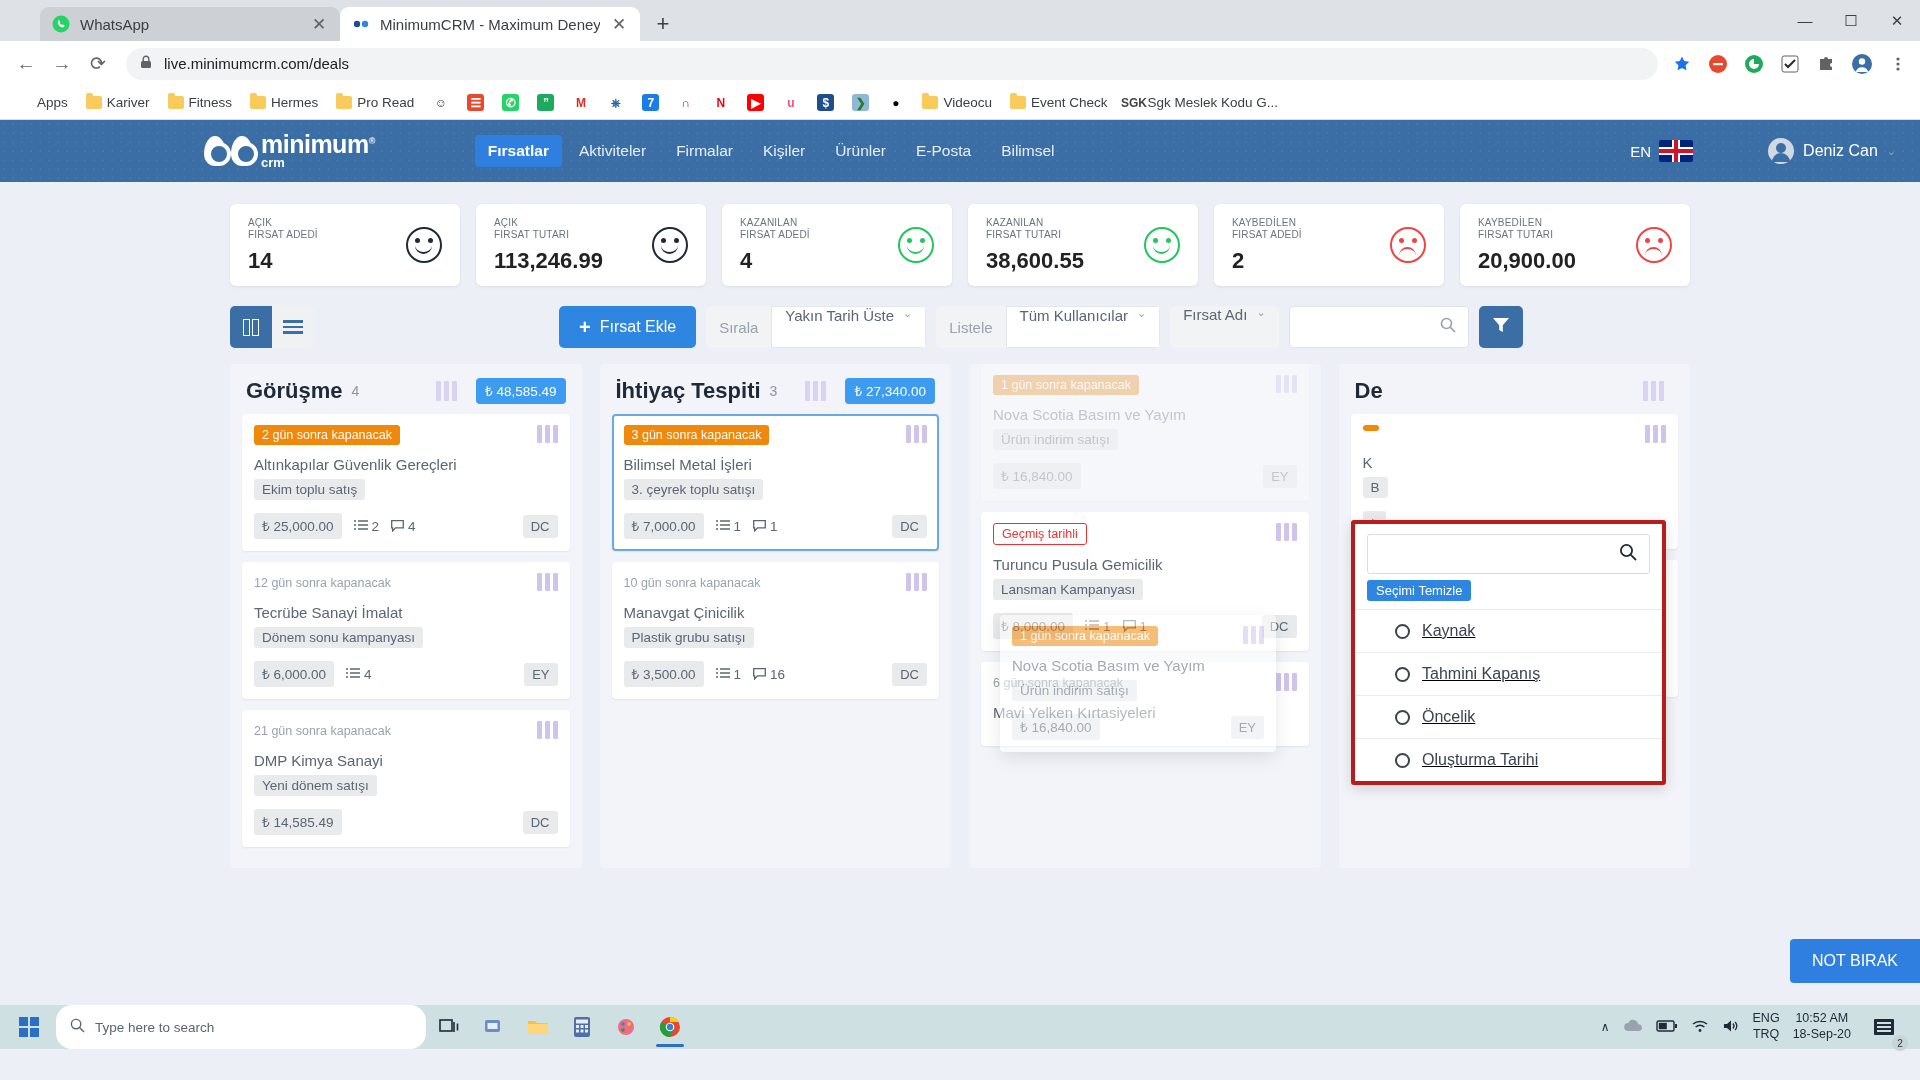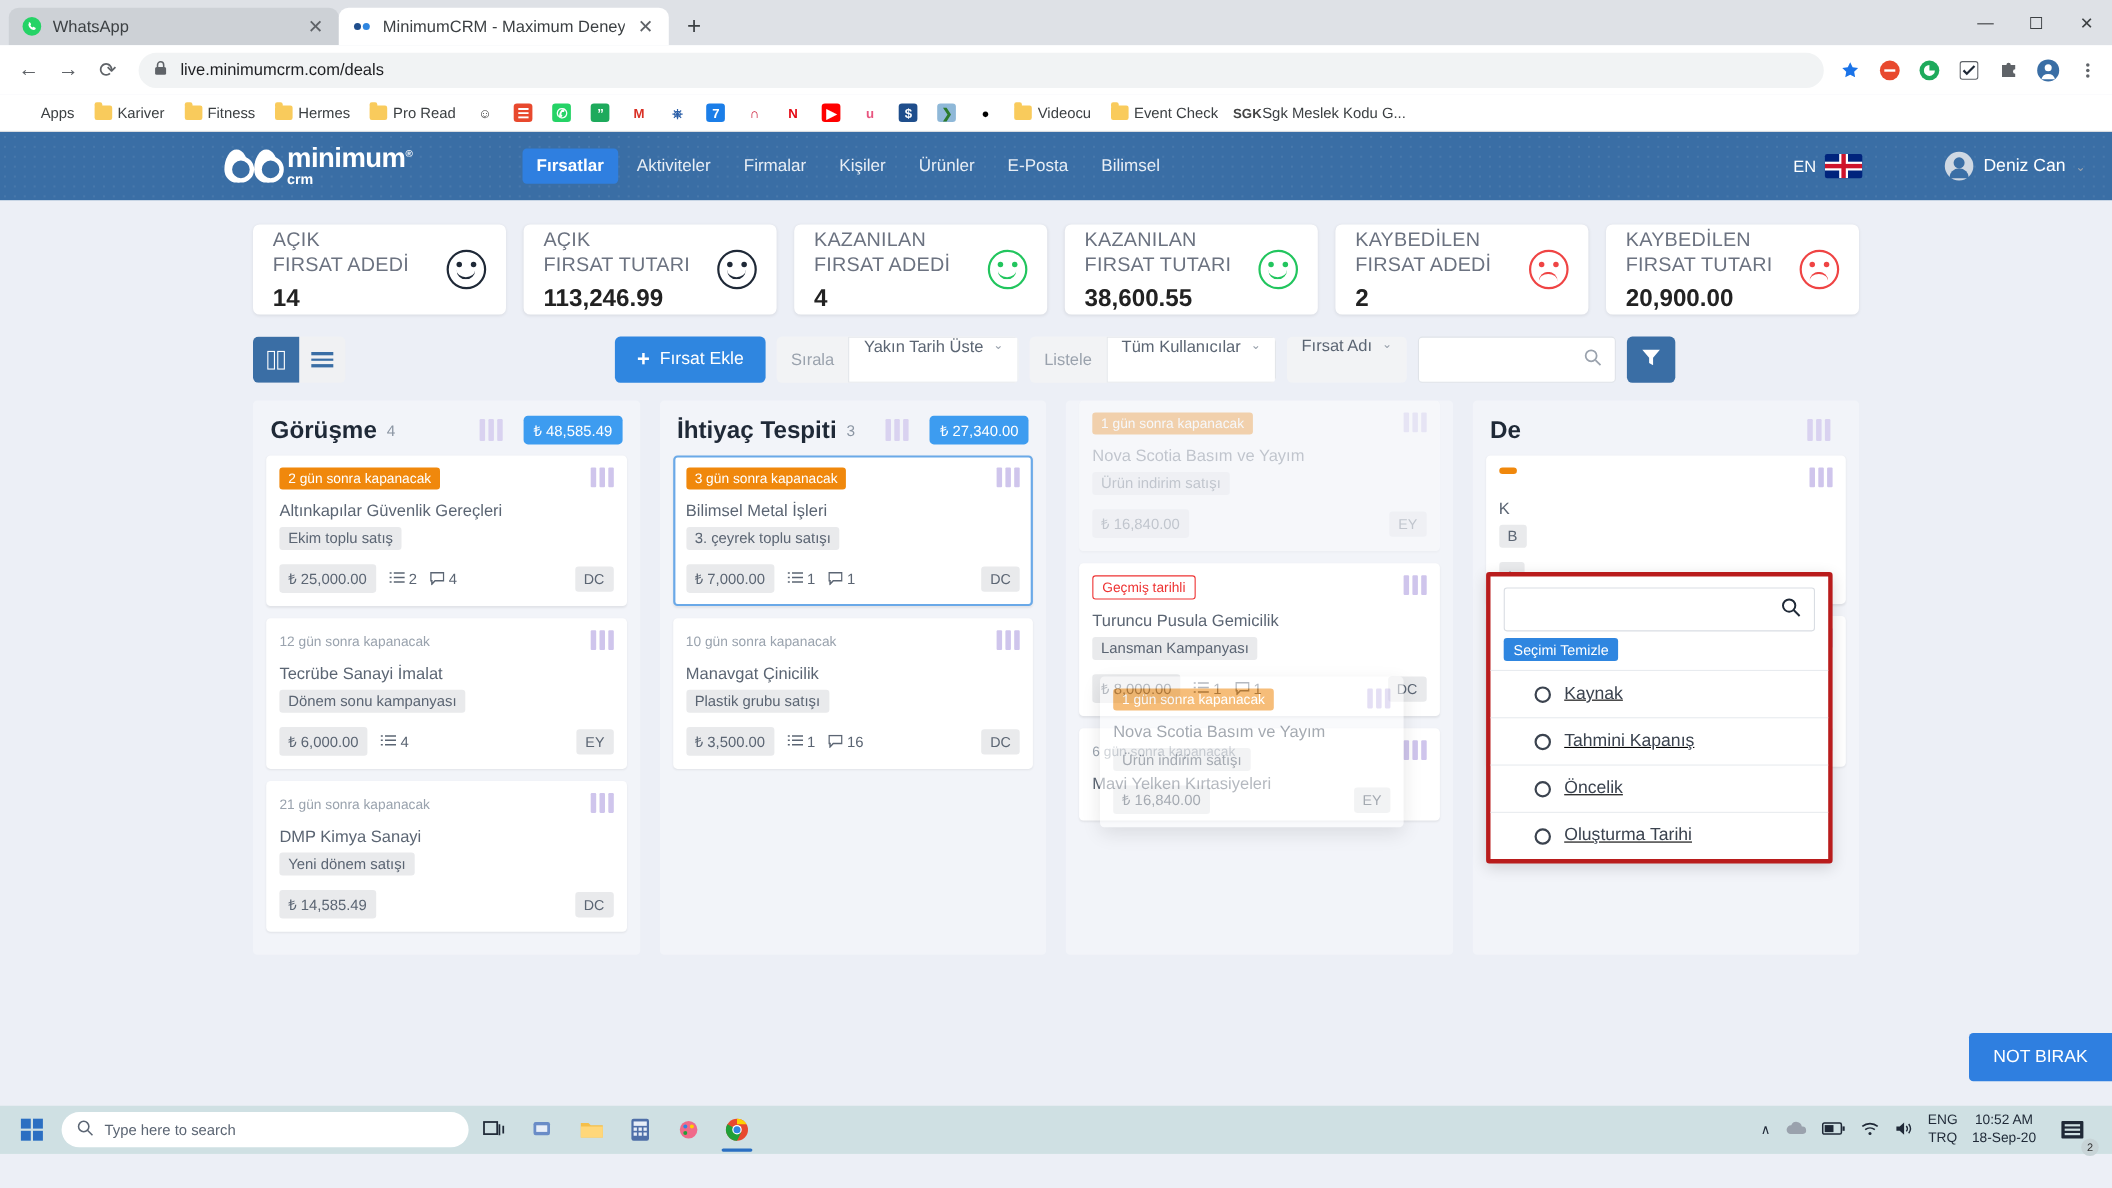--- a/index.html
+++ b/index.html
@@ -14,21 +14,21 @@
   .browser { width: 1920px; height: 1080px; position: relative; }
   .tabstrip {
     height: 41px; background: #dee1e6; display: flex; align-items: flex-end;
     padding-left: 8px; position: relative;
   }
   .tab {
     height: 34px; width: 300px; display: flex; align-items: center;
     padding: 0 12px; border-radius: 9px 9px 0 0; gap: 10px;
     font-size: 15px; color: #3c4043; position: relative;
   }
-  .tab.inactive { background: #cdd1d6; color: #3c4043; }
+  .tab.inactive { background: #cdd1d6; color: #3c4043; margin-left: 32px; }
   .tab.active { background: #fff; }
   .tab-favicon { width: 18px; height: 18px; flex: 0 0 18px; display:flex; align-items:center; justify-content:center;}
   .tab-title { flex: 1; white-space: nowrap; overflow: hidden; text-overflow: clip; font-size: 15px; }
   .tab-close { width: 18px; height: 18px; display: flex; align-items: center; justify-content: center;
                font-size: 17px; color: #5f6368; line-height: 1; }
   .newtab { width: 34px; height: 34px; display:flex; align-items:center; justify-content:center;
             font-size: 22px; color: #3c4043; margin-left: 6px; }
   .wincontrols { position: absolute; right: 0; top: 0; height: 41px; display: flex; align-items: center; }
   .wincontrols div { width: 46px; height: 41px; display: flex; align-items: center; justify-content: center;
                      font-size: 15px; color: #3c4043; }
@@ -84,21 +84,21 @@
   .avatar-circle { width: 26px; height: 26px; border-radius: 50%; background:#cfd8e3; position: relative; }
   .avatar-circle:before { content:""; position:absolute; top:5px; left:8px; width:10px; height:10px; border-radius:50%; background:#3a6ea5;}
   .avatar-circle:after { content:""; position:absolute; bottom:2px; left:4px; width:18px; height:9px; border-radius:9px 9px 0 0; background:#3a6ea5;}
 
   
   .kpis { display: flex; gap: 16px; padding: 22px 230px 0 230px; }
   .kpi {
     flex: 1; background: #fff; border-radius: 6px; height: 82px; display: flex; align-items: center;
     justify-content: space-between; padding: 0 18px; box-shadow: 0 1px 3px rgba(0,0,0,0.08);
   }
-  .kpi-label { font-size: 18px; color: #6b7280; line-height: 1.25; letter-spacing: 0.2px; }
+  .kpi-label { font-size: 10px; color: #6b7280; line-height: 1.25; letter-spacing: 0.2px; }
   .kpi-value { font-size: 22px; color: #222; font-weight: bold; margin-top: 6px; }
   .face { width: 36px; height: 36px; border-radius: 50%; border: 2.5px solid #1f2937; position: relative; flex: 0 0 36px; }
   .face:before, .face:after { content:""; position:absolute; top:9px; width:5px; height:5px; border-radius:50%; background: currentColor; }
   .face:before { left:7px; } .face:after { right:7px; }
   .face i { position:absolute; left:7px; bottom:7px; width:17px; height:9px; border-bottom: 2.5px solid currentColor;
             border-radius: 0 0 12px 12px; }
   .face.sad i { bottom: 5px; border-bottom: none; border-top: 2.5px solid currentColor; border-radius: 12px 12px 0 0; }
   .face.neutral { color: #1f2937; border-color: #1f2937; }
   .face.good { color: #22c55e; border-color: #22c55e; }
   .face.bad { color: #ef4444; border-color: #ef4444; }
@@ -178,21 +178,21 @@
 
   
   .notebtn { position: absolute; right: 0; bottom: 22px; background: #2f7fe0; color: #fff;
              font-size: 16px; padding: 13px 22px; border-radius: 4px 0 0 4px; z-index: 45; }
 
   
   .taskbar { height: 44px; background: #cfe0e3; display: flex; align-items: center; padding: 0 6px; gap: 4px; }
   .startbtn { width: 46px; height: 44px; display:flex; align-items:center; justify-content:center; }
   .winlogo { display:grid; grid-template-columns: 9px 9px; grid-template-rows: 9px 9px; gap: 2px; }
   .winlogo span { background: #2b6fc2; }
-  .tb-search { width: 370px; height: 32px; background: #fff; border-radius: 16px; display: flex; align-items: center;
+  .tb-search { width: 370px; height: 44px; background: #fff; border-radius: 16px; display: flex; align-items: center;
                gap: 10px; padding: 0 14px; font-size: 13.5px; color: #5b6573; }
   .tb-ico { width: 40px; height: 40px; display:flex; align-items:center; justify-content:center; position: relative; }
   .tb-tray { margin-left: auto; display: flex; align-items: center; gap: 13px; padding-right: 10px; font-size: 12.5px; color: #1f2937; }
   .tray-lang { line-height: 1.25; text-align: center; }
   .tray-clock { line-height: 1.25; text-align: center; }
   .chevup { font-size: 12px; }
   .notif { width: 20px; height: 16px; background: #1f2937; position: relative; border-radius: 1px;}
   .notif:after { content:""; position:absolute; left:3px; top:3px; width: 14px; height: 2px; background:#cfe0e3;
                  box-shadow: 0 4px 0 #cfe0e3, 0 8px 0 #cfe0e3; }
   .badge2 { position:absolute; right:-4px; bottom:-4px; width:16px; height:16px; border-radius:50%; background:#c8d4d7;

